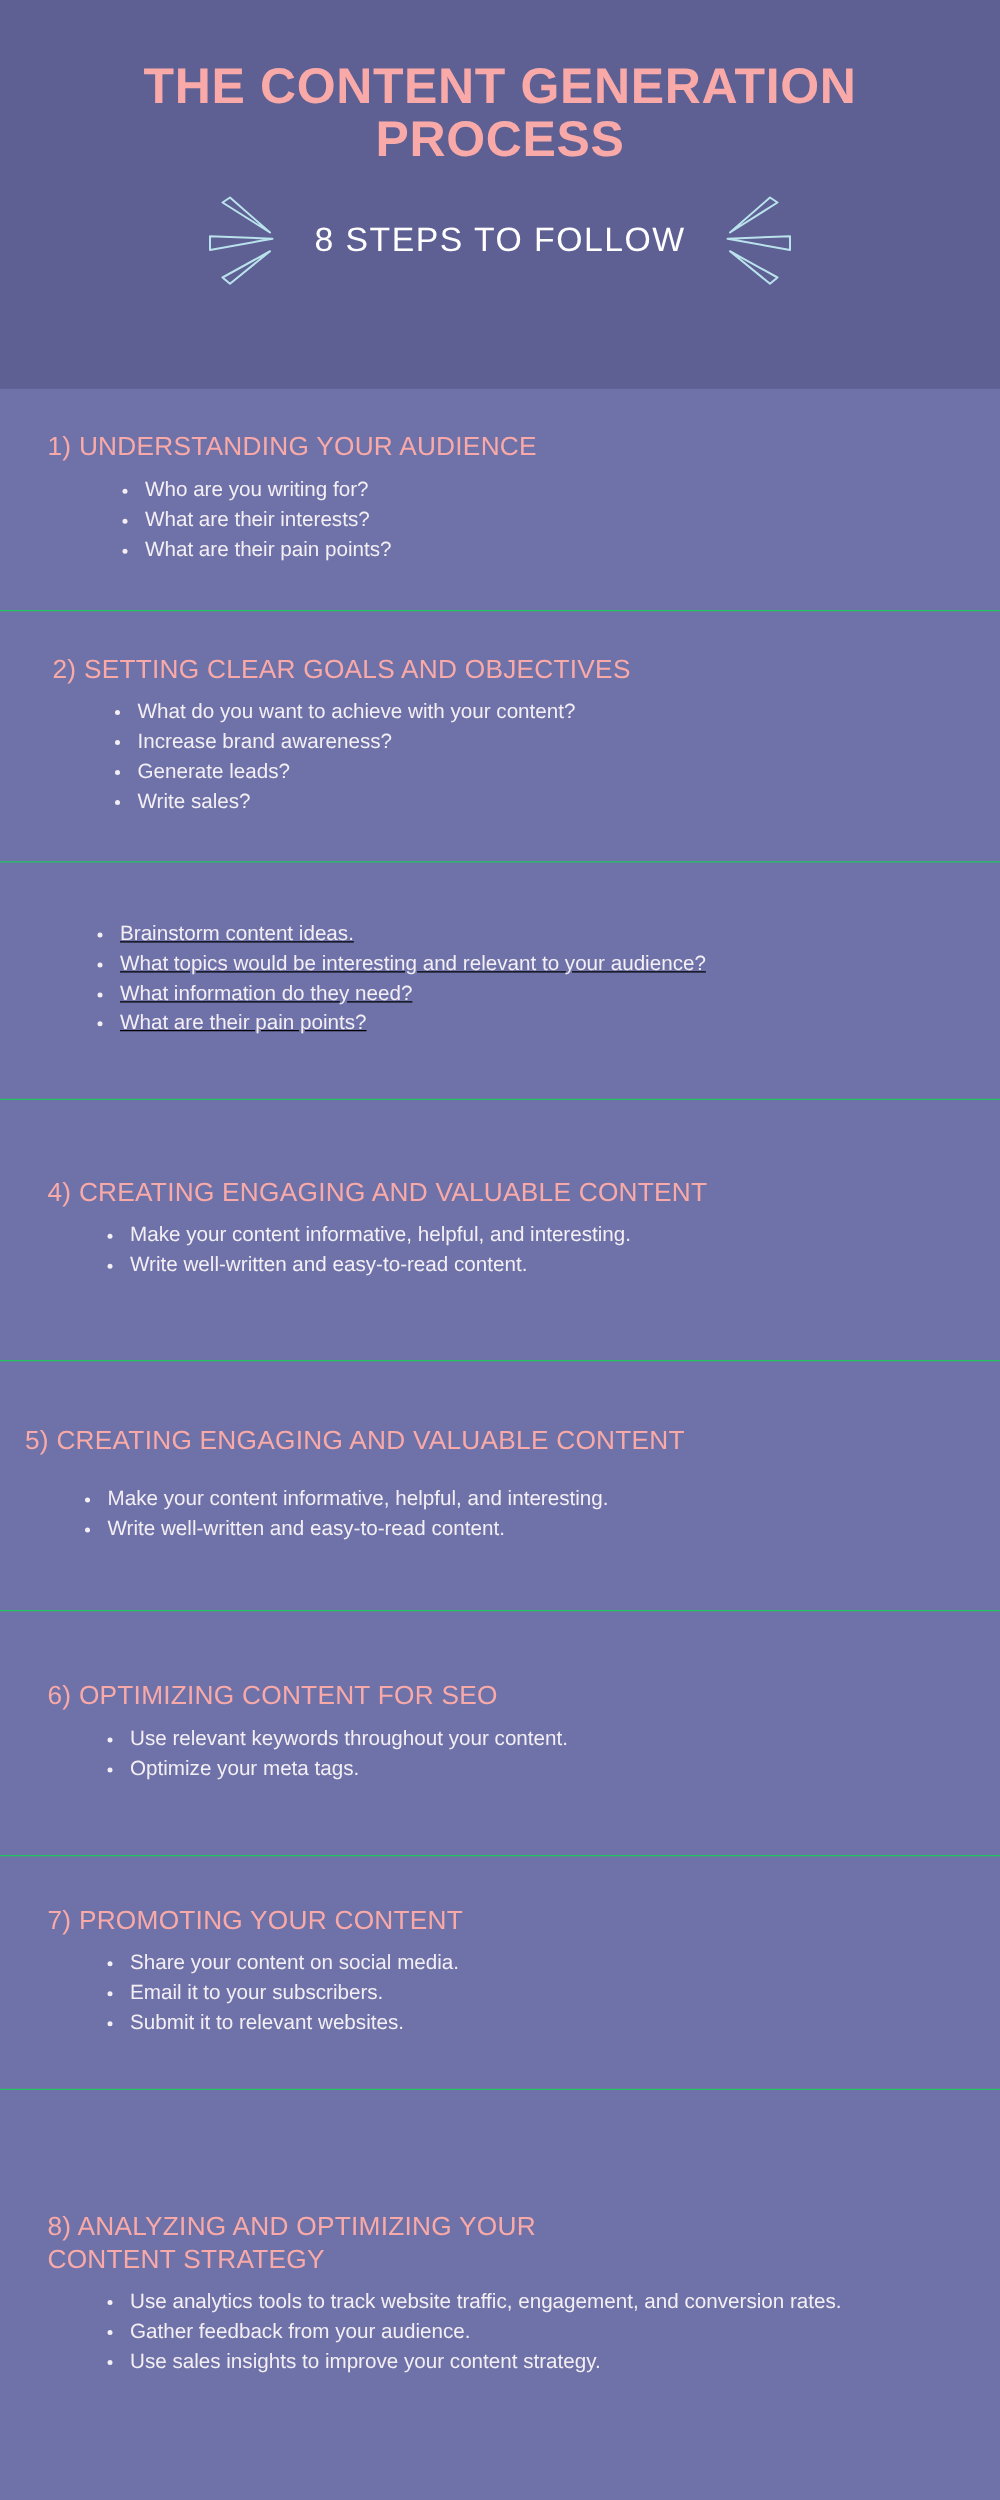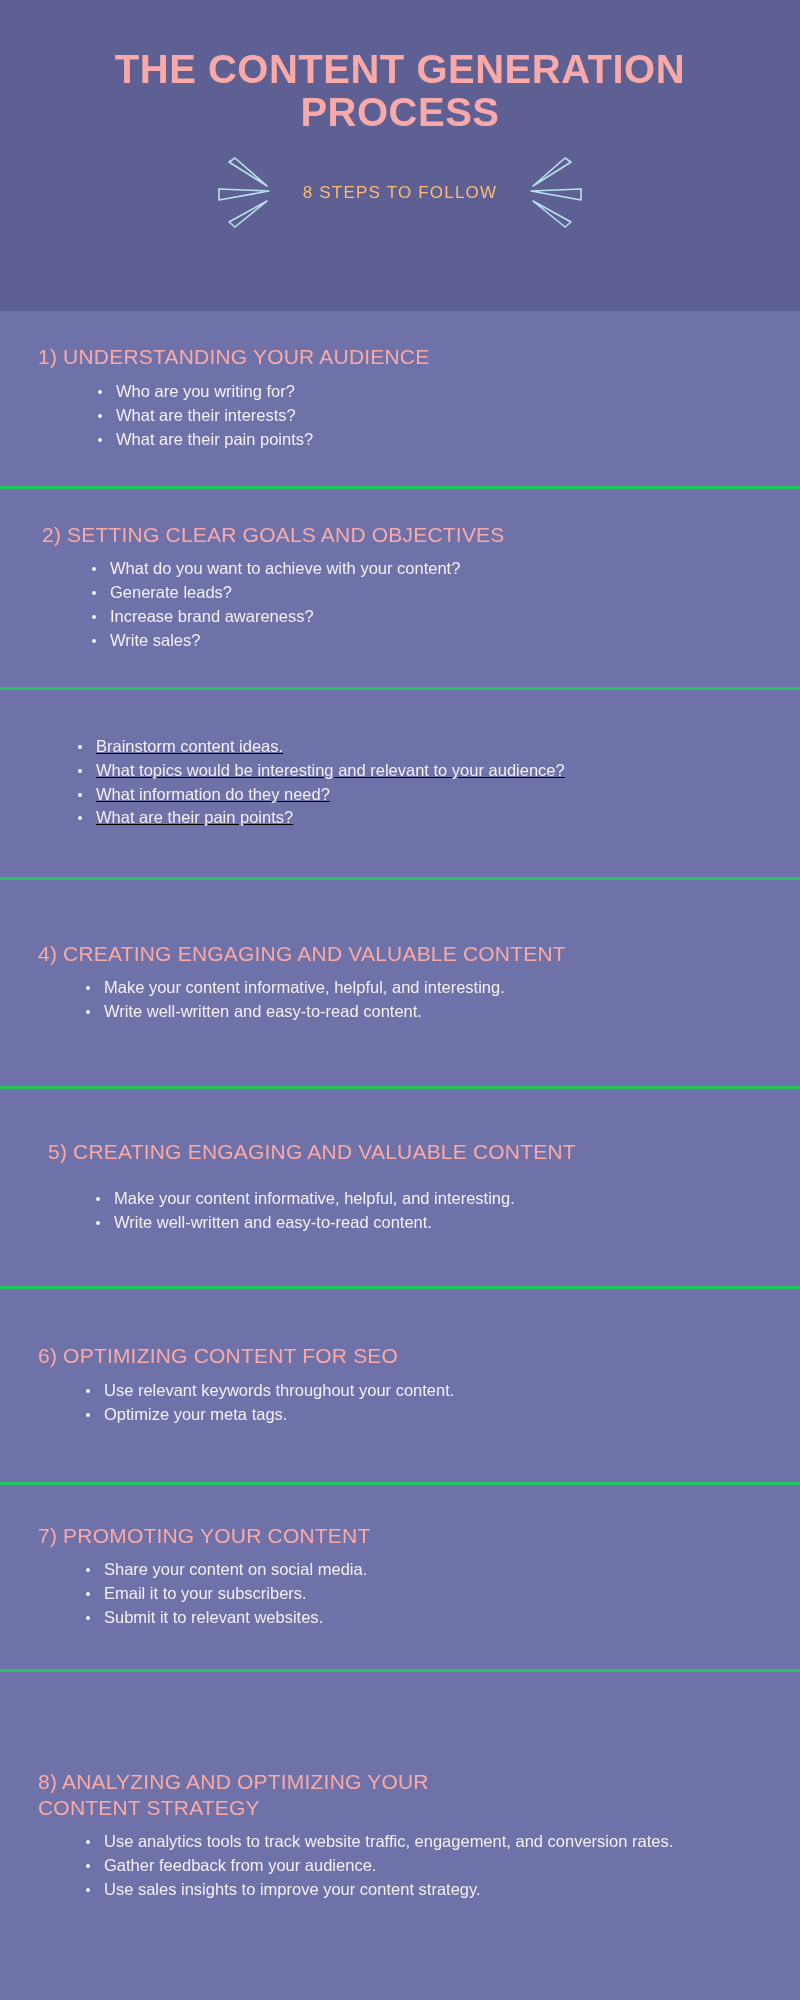--- a/index.html
+++ b/index.html
@@ -46,41 +46,41 @@
   }
   .subtitle-row {
     display: flex;
     align-items: center;
     justify-content: center;
     margin-top: 22px;
     gap: 14px;
     width: 100%;
   }
   .subtitle {
-    color: #fdba74;
-    font-size: 17px;
+    color: #ffffff;
+    font-size: 27px;
     letter-spacing: 1.2px;
     text-transform: uppercase;
     white-space: nowrap;
   }
   .burst {
     display: block;
     flex: 0 0 auto;
   }
 
   
   .steps {
     flex: 1 1 auto;
     display: flex;
     flex-direction: column;
   }
   .step {
     position: relative;
     box-sizing: border-box;
-    border-bottom: 3px solid #22c55e;
+    border-bottom: 1px solid #22c55e;
     display: flex;
     flex-direction: column;
     justify-content: center;
     padding-left: 38px;
     padding-right: 18px;
   }
   .step:last-child {
     border-bottom: none;
   }
   .step-title {
@@ -114,21 +114,21 @@
     width: 4px;
     height: 4px;
     border-radius: 50%;
     background: #f4eff4;
   }
 
   
   .step.indent-1 { padding-left: 38px; }
   .step.indent-2 { padding-left: 42px; }
   .step.indent-3 { padding-left: 40px; }
-  .step.indent-5 { padding-left: 48px; gap: 12px; }
+  .step.indent-5 { padding-left: 20px; gap: 12px; }
   .step.indent-2 .step-list { padding-left: 50px; }
   .step.indent-3 .step-list { padding-left: 38px; text-decoration: underline; }
   .step.indent-4 .step-list { padding-left: 48px; }
   .step.indent-5 .step-list { padding-left: 48px; }
   .step.indent-6 .step-list { padding-left: 48px; }
   .step.indent-7 .step-list { padding-left: 48px; }
   .step.indent-8 .step-list { padding-left: 48px; }
   .step.indent-8 .step-title { padding-left: 0; }
 </style>
 </head>
@@ -168,22 +168,22 @@
         <li>Who are you writing for?</li>
         <li>What are their interests?</li>
         <li>What are their pain points?</li>
       </ul>
     </section>
 
     <section class="step indent-2" style="height:201px">
       <h2 class="step-title">2) SETTING CLEAR GOALS AND OBJECTIVES</h2>
       <ul class="step-list">
         <li>What do you want to achieve with your content?</li>
+        <li>Increase brand awareness?</li>
         <li>Generate leads?</li>
-        <li>Increase brand awareness?</li>
         <li>Write sales?</li>
       </ul>
     </section>
 
     <section class="step indent-3" style="height:190px">
       <ul class="step-list">
         <li>Brainstorm content ideas.</li>
         <li>What topics would be interesting and relevant to your audience?</li>
         <li>What information do they need?</li>
         <li>What are their pain points?</li>

